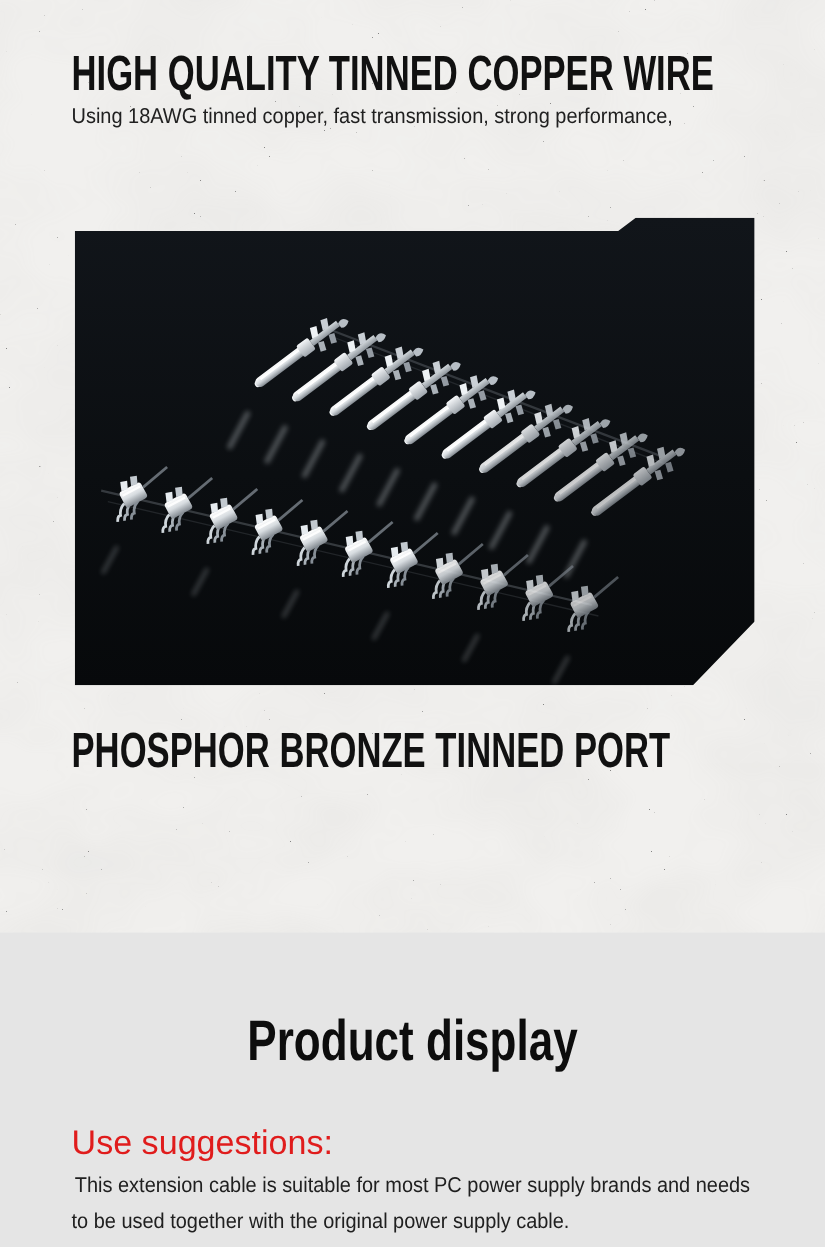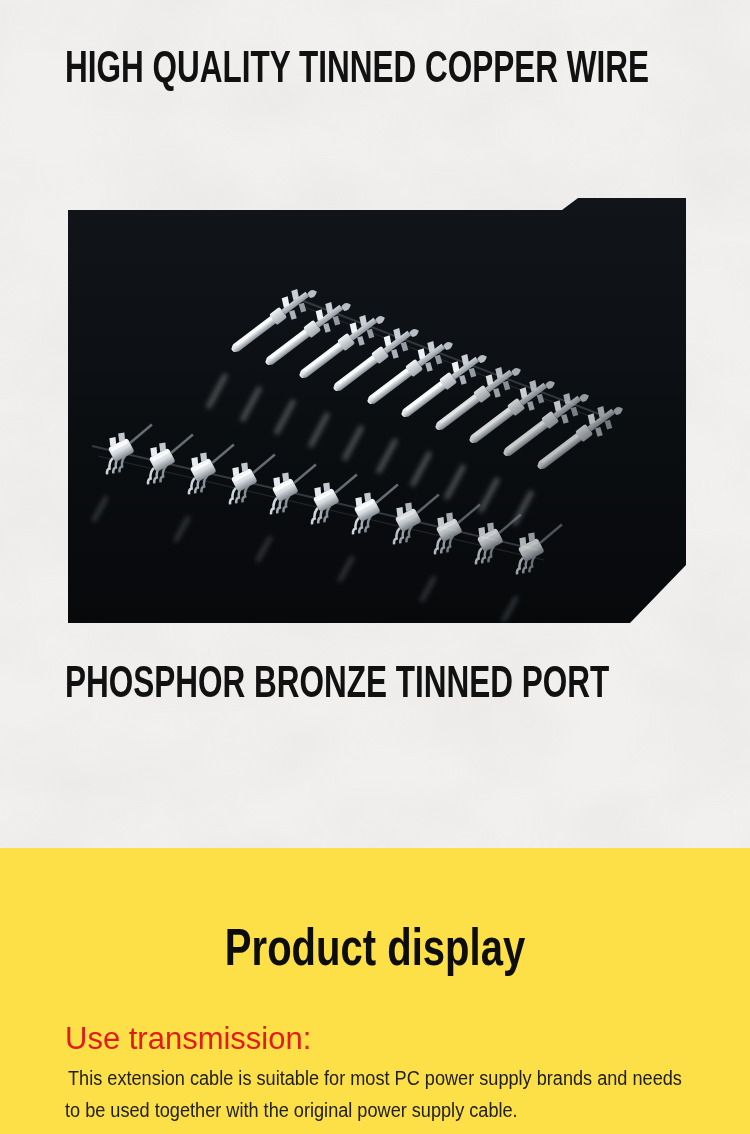--- a/index.html
+++ b/index.html
@@ -1,18 +1,18 @@
 <!DOCTYPE html>
 <html><head>
 <meta charset="utf-8">
 <style>
   html,body{margin:0;padding:0;background:#ffffff;}
   .page{
     position:relative;width:750px;height:1134px;overflow:hidden;
-    background:#fde047;
+    background:#e5e5e5;
     font-family:"Liberation Sans","DejaVu Sans",sans-serif;
   }
   .abs{position:absolute;}
   .h-big{
     font-weight:bold;color:#111111;font-size:45px;line-height:50px;
     white-space:nowrap;display:inline-block;transform-origin:left top;
   }
   .scale70{transform:scaleX(0.70);}
   .body-text{
     font-size:19.5px;color:#202020;white-space:nowrap;
@@ -43,20 +43,23 @@
         <feColorMatrix type="matrix" values="0 0 0 0 0.05  0 0 0 0 0.05  0 0 0 0 0.05  0 0 0 26 -22.2"></feColorMatrix>
       </filter>
     </defs>
     <rect width="750" height="848" fill="#f1f0ee"></rect>
     <rect width="750" height="848" filter="url(#blotch)" opacity="0.14"></rect>
     <rect width="750" height="848" filter="url(#speck)" opacity="0.6"></rect>
   </svg>
 
   <div class="abs" style="left:65px;top:42px">
     <span class="h-big scale70">HIGH QUALITY TINNED COPPER WIRE</span>
+  </div>
+  <div class="abs" style="left:65px;top:95px">
+    <span class="body-text">Using 18AWG tinned copper, fast transmission, strong performance,</span>
   </div>
 
   <svg class="abs" style="left:68px;top:198px" width="618" height="425" viewBox="0 0 618 425" aria-hidden="true">
     <defs>
       <linearGradient id="pg" x1="0" y1="0" x2="0" y2="1">
         <stop offset="0" stop-color="#11151a"></stop>
         <stop offset="0.55" stop-color="#0b0e11"></stop>
         <stop offset="1" stop-color="#07090b"></stop>
       </linearGradient>
       <linearGradient id="met" x1="0" y1="0" x2="0" y2="1">
@@ -157,21 +160,21 @@
 
   <div class="abs" style="left:65px;top:657px">
     <span class="h-big scale70">PHOSPHOR BRONZE TINNED PORT</span>
   </div>
 
   <div class="abs center-wrap">
     <span class="h-display">Product display</span>
   </div>
 
   <div class="abs" style="left:65px;top:1020px">
-    <span class="h-red">Use transmission:</span>
+    <span class="h-red">Use suggestions:</span>
   </div>
   <div class="abs" style="left:68px;top:1067px">
     <span class="body-text">This extension cable is suitable for most PC power supply brands and needs</span>
   </div>
   <div class="abs" style="left:65px;top:1099px">
     <span class="body-text">to be used together with the original power supply cable.</span>
   </div>
 
 </div>
 

